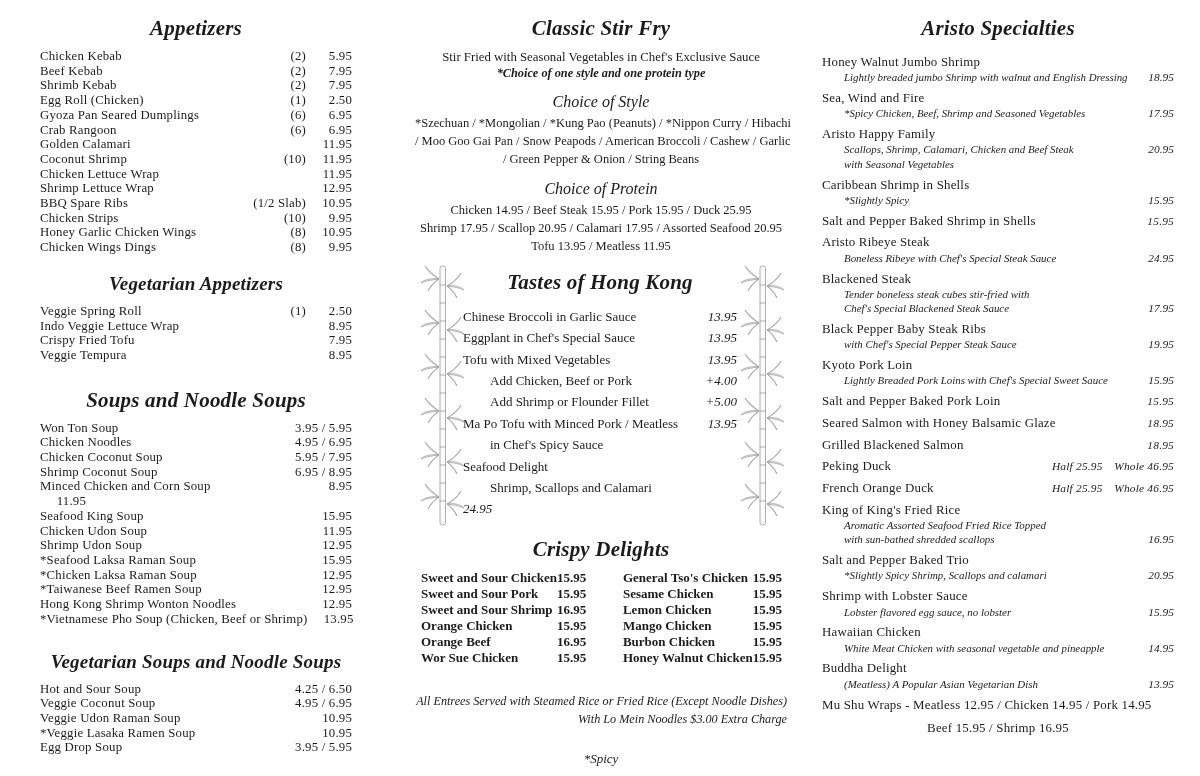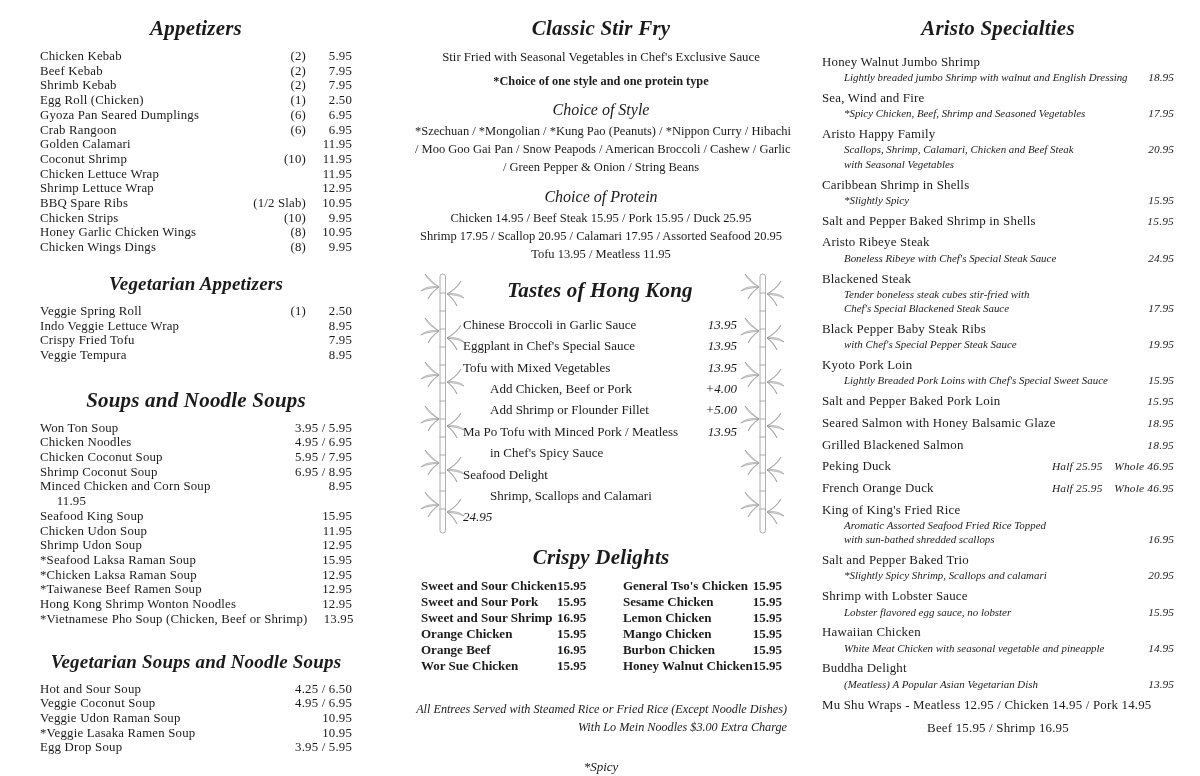--- a/index.html
+++ b/index.html
@@ -32,21 +32,21 @@
   .prow { display: flex; align-items: baseline; font-size: 12.8px; line-height: 14.7px; letter-spacing: .2px; }
   .prow .pname { flex: 1 1 auto; white-space: nowrap; }
   .prow .pqty  { text-align: right; margin-right: 12px; white-space: nowrap; }
   .prow .pprice{ min-width: 34px; text-align: right; white-space: nowrap; }
   .sec-gap1 { margin-top: 17px; }
   .sec-gap2 { margin-top: 24px; }
   .sec-gap3 { margin-top: 23px; }
 
   
   .mid-sub  { margin-top: 9px;  text-align: center; font-size: 12.8px; white-space: nowrap; }
-  .mid-note { margin-top: 9px;  text-align: center; font-size: 12.3px; font-weight: bold; white-space: nowrap; }
+  .mid-note { margin-top: 1px;  text-align: center; font-size: 12.3px; font-weight: bold; font-style: italic; white-space: nowrap; }
   .choice-head { margin-top: 12px; margin-bottom: 4px; text-align: center; font-size: 16px; font-style: italic; }
   .choice-line { text-align: center; font-size: 12.5px; line-height: 17.8px; white-space: nowrap; }
 
   .hk { position: relative; margin-top: 13px; padding: 0 50px 0 48px; }
   .hk .sec-title { margin: 9px 0 11px 0; }
   .hkrow { display: flex; align-items: baseline; font-size: 13px; line-height: 21.4px; }
   .hkrow .t { flex: 1 1 auto; white-space: nowrap; }
   .hkrow .p { font-style: italic; white-space: nowrap; }
   .hkrow.sub .t { padding-left: 27px; }
   .bamboo { position: absolute; top: -4px; }

